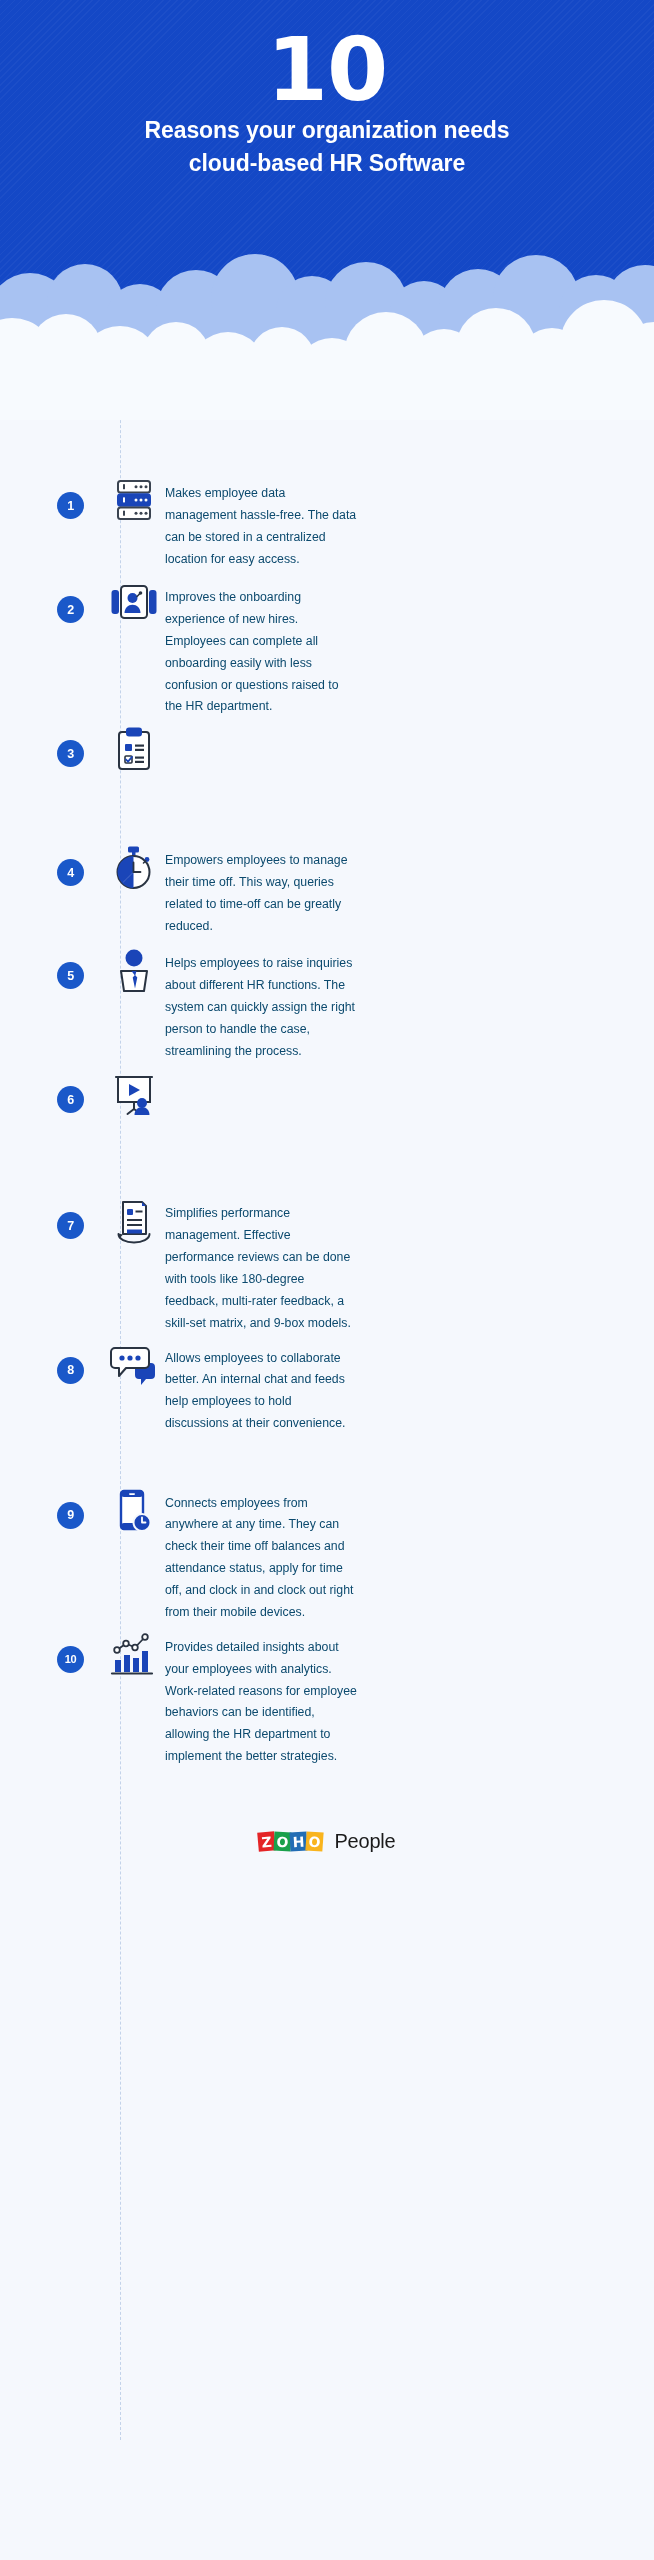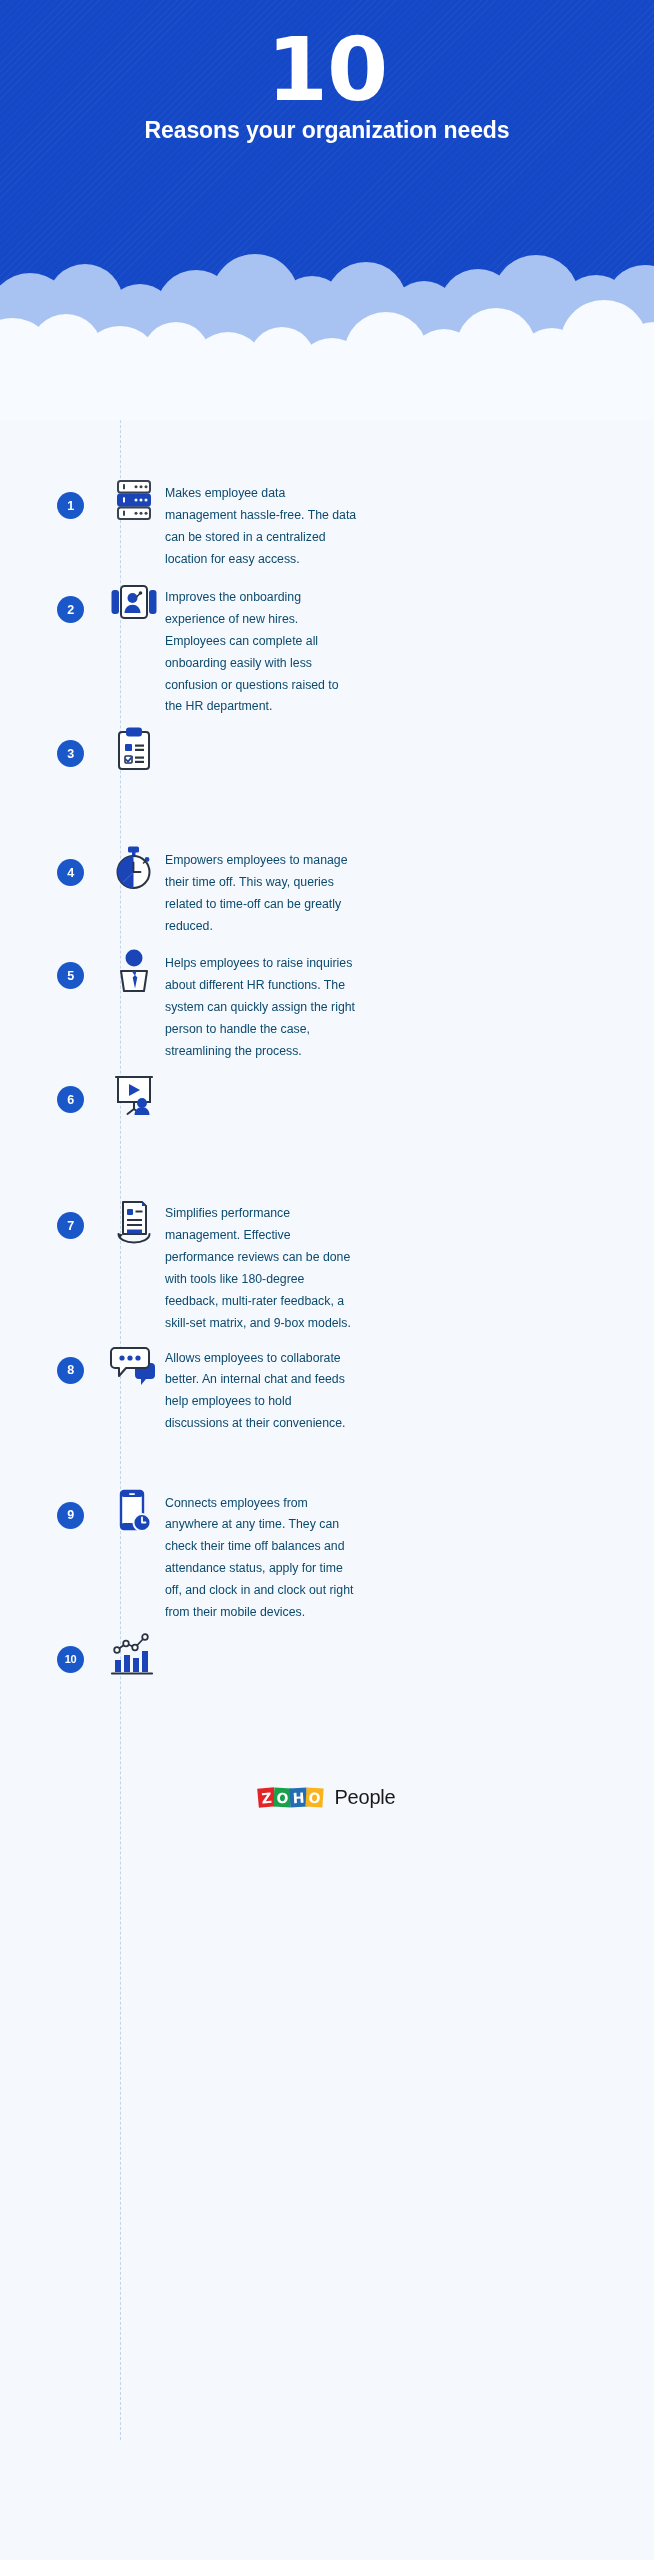--- a/index.html
+++ b/index.html
@@ -168,20 +168,21 @@
   }
 </style>
 </head>
 <body>
 
 <div class="header">
   <div class="header-inner">
     <div class="big-number">10</div>
     <div class="subtitle">
       <span class="l1">Reasons your organization needs</span>
+      <span class="l2">cloud-based HR Software</span>
     </div>
   </div>
 </div>
 
 <div class="cloud-band">
   <svg width="654" height="230" viewBox="0 0 654 230" xmlns="http://www.w3.org/2000/svg">
 
     <g fill="#A8C2F2">
       <circle cx="30" cy="125" r="42"></circle>
       <circle cx="85" cy="112" r="38"></circle>
@@ -378,20 +379,21 @@
         <circle cx="17" cy="11.5" r="2.8" fill="#fff" stroke="#2A3442" stroke-width="1.8"></circle>
         <circle cx="26" cy="15.5" r="2.8" fill="#fff" stroke="#2A3442" stroke-width="1.8"></circle>
         <circle cx="36" cy="5" r="2.8" fill="#fff" stroke="#2A3442" stroke-width="1.8"></circle>
         <rect x="6" y="28" width="6" height="12" fill="#1A45B8"></rect>
         <rect x="15" y="23" width="6" height="17" fill="#1A45B8"></rect>
         <rect x="24" y="26" width="6" height="14" fill="#1A45B8"></rect>
         <rect x="33" y="19" width="6" height="21" fill="#1A45B8"></rect>
         <path d="M3 41.5h40" stroke="#2A3442" stroke-width="2.2" stroke-linecap="round"></path>
       </svg>
     </div>
+    <div class="item-text">Provides detailed insights about your employees with analytics. Work-related reasons for employee behaviors can be identified, allowing the HR department to implement the better strategies.</div>
   </div>
 
 </div>
 
 <div class="footer">
   <div class="zoho-logo">
     <div class="zoho-letter zl-z">Z</div>
     <div class="zoho-letter zl-o1">O</div>
     <div class="zoho-letter zl-h">H</div>
     <div class="zoho-letter zl-o2">O</div>

